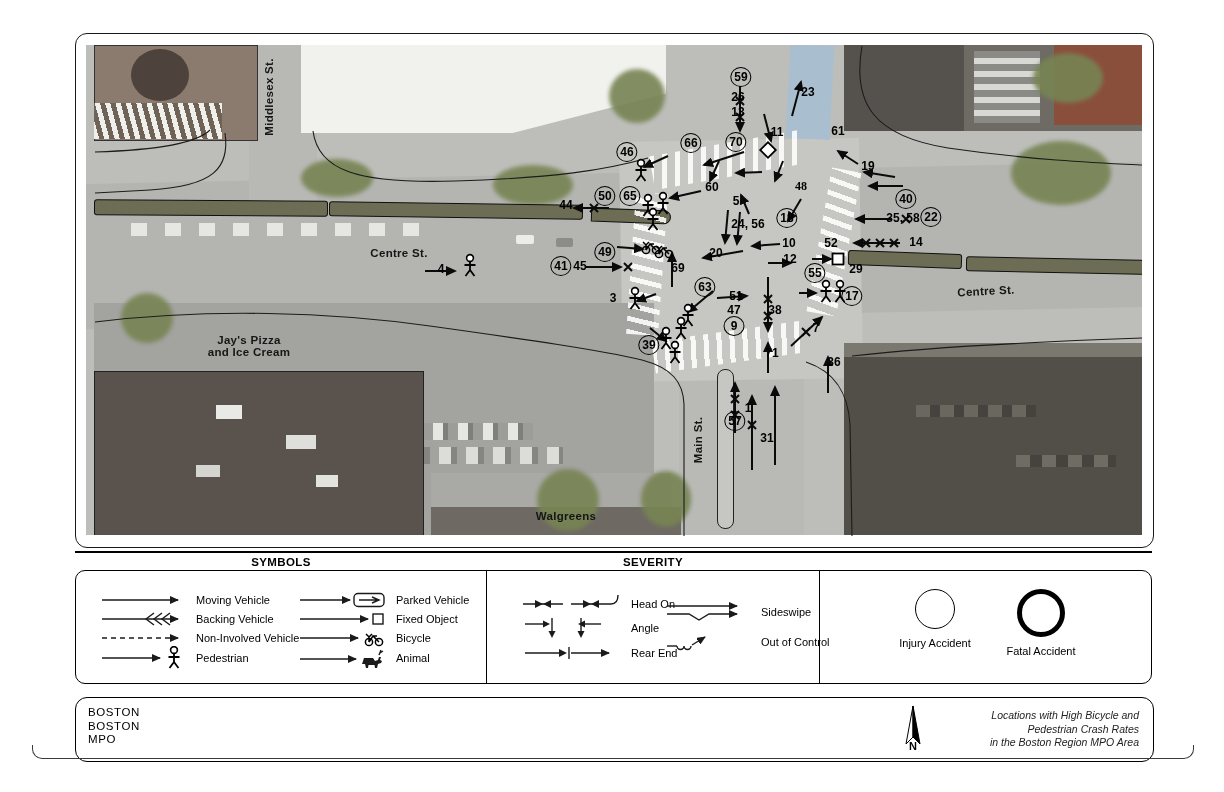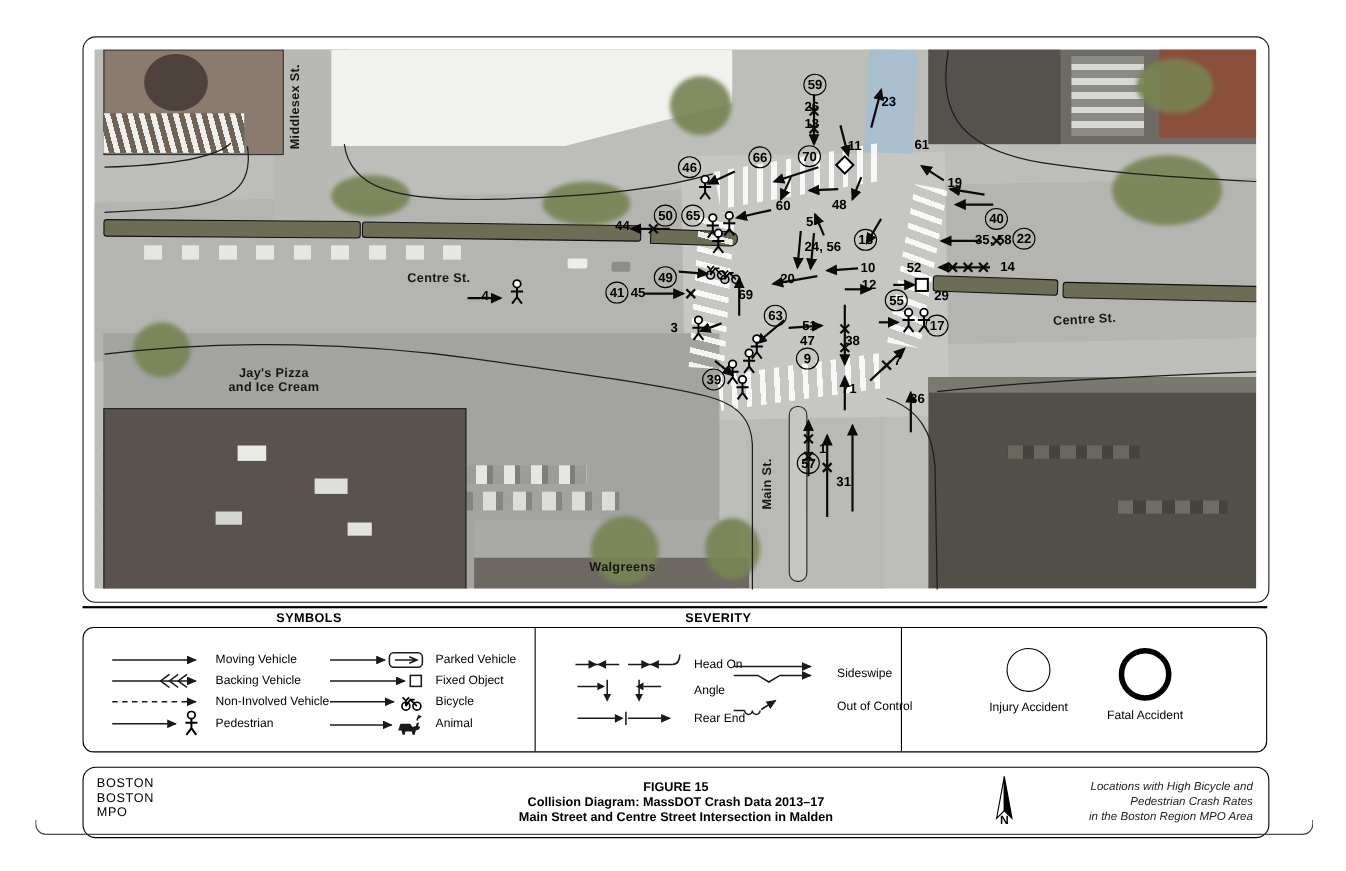--- a/index.html
+++ b/index.html
@@ -255,21 +255,21 @@
       <div class="annot circled" style="left: 649px; top: 345px;">39</div>
       <div class="annot circled" style="left: 735px; top: 421px;">57</div>
       <div class="annot" style="left: 738px; top: 97px;">26</div>
       <div class="annot" style="left: 738px; top: 112px;">13</div>
       <div class="annot" style="left: 808px; top: 92px;">23</div>
       <div class="annot" style="left: 777px; top: 132px;">11</div>
       <div class="annot" style="left: 838px; top: 131px;">61</div>
       <div class="annot" style="left: 868px; top: 166px;">19</div>
       <div class="annot" style="left: 566px; top: 205px;">44</div>
       <div class="annot" style="left: 712px; top: 187px;">60</div>
-      <div class="annot" style="left: 763px; top: 186px;">48</div>
+      <div class="annot" style="left: 801px; top: 186px; font-family: Liberation Serif, serif;">48</div>
       <div class="annot" style="left: 736px; top: 201px;">5</div>
       <div class="annot" style="left: 748px; top: 224px;">24, 56</div>
       <div class="annot" style="left: 903px; top: 218px;">35, 58</div>
       <div class="annot" style="left: 916px; top: 242px;">14</div>
       <div class="annot" style="left: 789px; top: 243px;">10</div>
       <div class="annot" style="left: 716px; top: 253px;">20</div>
       <div class="annot" style="left: 790px; top: 259px;">12</div>
       <div class="annot" style="left: 831px; top: 243px;">52</div>
       <div class="annot" style="left: 840px; top: 269px; margin-left: 16px;">29</div>
       <div class="annot" style="left: 580px; top: 266px;">45</div>
@@ -424,25 +424,20 @@
       </div>
     </div>
   </div>
 
   <div class="titlebar">
     <div class="agency">
       <div>BOSTON</div>
       <div>BOSTON</div>
       <div>MPO</div>
     </div>
-    <div class="figtitle">
-      <div>FIGURE 15</div>
-      <div>Collision Diagram: MassDOT Crash Data 2013–17</div>
-      <div>Main Street and Centre Street Intersection in Malden</div>
-    </div>
     <div class="northbox">
       <svg width="30" height="52" viewBox="0 0 30 52">
         <path d="M15,2 L8,40 L15,33 Z" fill="#fff" stroke="#000" stroke-width="1"></path>
         <path d="M15,2 L22,40 L15,33 Z" fill="#000" stroke="#000" stroke-width="1"></path>
       </svg>
       <div class="north-n">N</div>
     </div>
     <div class="note">
       <div>Locations with High Bicycle and</div>
       <div>Pedestrian Crash Rates</div>

